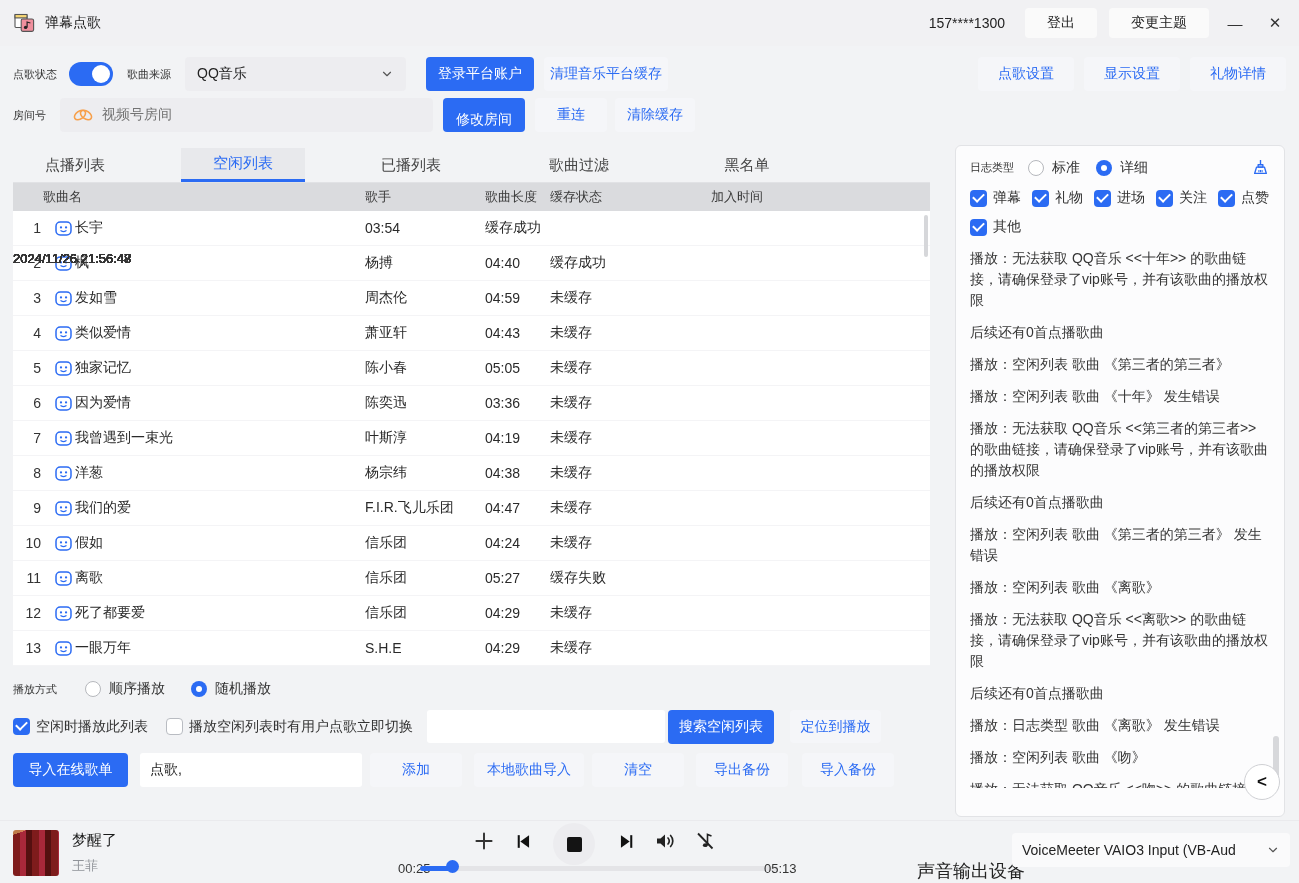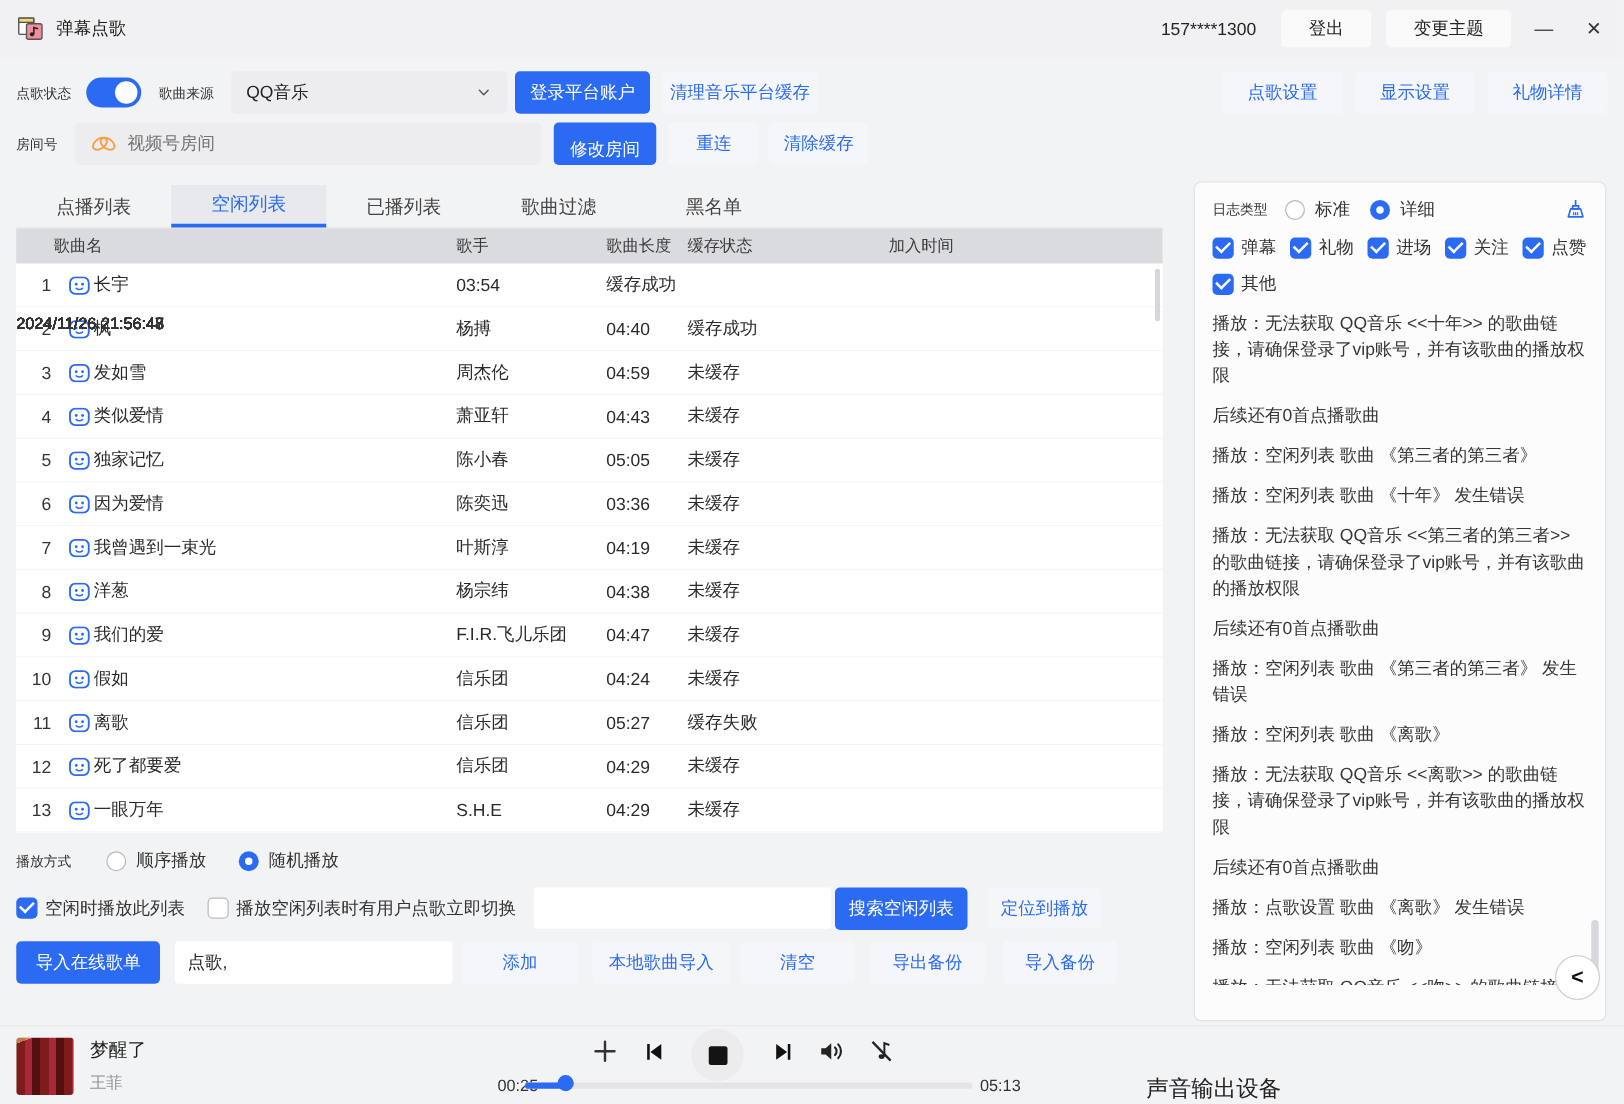--- a/index.html
+++ b/index.html
@@ -34,21 +34,21 @@
   .btn-light{height:34px;background:#f5f6f9;color:#2b6bf3;border:none;border-radius:4px;
              font-size:14px;padding:0 14px;font-family:inherit;cursor:pointer;}
   .room-input{width:373px;height:34px;background:#ededf0;border-radius:4px;display:flex;
               align-items:center;gap:8px;padding:0 12px;box-sizing:border-box;margin-left:14px;}
   .room-input .room-txt{font-size:14px;color:#737373;}
   .settings-group{position:absolute;right:13px;top:57px;display:flex;gap:10px;}
   .settings-group .btn-light{width:96px;padding:0;}
 
   
   .left-panel{position:absolute;left:13px;top:148px;width:917px;}
-  .tab-bar{display:flex;height:34px;border-bottom:1px solid #e1e2e5;}
+  .tab-bar{display:flex;height:34px;border-bottom:1px solid #e1e2e5;gap:44px;}
   .tab{width:124px;display:flex;align-items:center;justify-content:center;font-size:15px;
        color:#444;cursor:pointer;box-sizing:border-box;}
   .tab.active{background:#e8e9ec;color:#2b6bf3;border-bottom:3px solid #2b6bf3;}
   .thead{display:grid;grid-template-columns:42px 20px 290px 120px 65px 147px 1fr;height:28px;
          background:#dadbde;align-items:center;font-size:13px;color:#3a3a3a;}
   .thead .h-name{grid-column:1/4;padding-left:30px;}
   .thead .h-time{padding-left:14px;}
   .tbody{position:relative;background:#fff;}
   .trow{display:grid;grid-template-columns:42px 20px 290px 120px 65px 147px 1fr;height:35px;
         align-items:center;font-size:14px;color:#2a2a2a;background:#fff;border-bottom:1px solid #f4f4f6;
@@ -146,21 +146,21 @@
     <span class="toggle on"></span>
     <span class="lbl" style="margin-left:14px;">歌曲来源</span>
     <div class="select src-select">
       <span class="sel-txt">QQ音乐</span>
       <span style="display:flex;">
         <svg width="14" height="14" viewBox="0 0 24 24">
             <path d="M6 9l6 6 6-6" stroke="#555" stroke-width="2" fill="none" stroke-linecap="round" stroke-linejoin="round"></path>
           </svg>
       </span>
     </div>
-    <button class="btn-primary" style="margin-left:6px;width:108px;padding:0;">登录平台账户</button>
+    <button class="btn-primary" style="margin-left:20px;width:108px;padding:0;">登录平台账户</button>
     <button class="btn-light" style="margin-left:10px;width:124px;padding:0;">清理音乐平台缓存</button>
   </div>
   <div class="settings-group">
     <button class="btn-light">点歌设置</button>
     <button class="btn-light">显示设置</button>
     <button class="btn-light">礼物详情</button>
   </div>
 
   <div class="toolbar2">
     <span class="lbl">房间号</span>
@@ -494,21 +494,21 @@
           <div class="log-entry">播放：无法获取 QQ音乐 &lt;&lt;十年&gt;&gt; 的歌曲链接，请确保登录了vip账号，并有该歌曲的播放权限</div>
           <div class="log-entry">后续还有0首点播歌曲</div>
           <div class="log-entry">播放：空闲列表 歌曲 《第三者的第三者》</div>
           <div class="log-entry">播放：空闲列表 歌曲 《十年》 发生错误</div>
           <div class="log-entry">播放：无法获取 QQ音乐 &lt;&lt;第三者的第三者&gt;&gt; 的歌曲链接，请确保登录了vip账号，并有该歌曲的播放权限</div>
           <div class="log-entry">后续还有0首点播歌曲</div>
           <div class="log-entry">播放：空闲列表 歌曲 《第三者的第三者》 发生错误</div>
           <div class="log-entry">播放：空闲列表 歌曲 《离歌》</div>
           <div class="log-entry">播放：无法获取 QQ音乐 &lt;&lt;离歌&gt;&gt; 的歌曲链接，请确保登录了vip账号，并有该歌曲的播放权限</div>
           <div class="log-entry">后续还有0首点播歌曲</div>
-          <div class="log-entry">播放：点歌设置 歌曲 《离歌》 发生错误</div>
+          <div class="log-entry">播放：日志类型 歌曲 《离歌》 发生错误</div>
           <div class="log-entry">播放：空闲列表 歌曲 《吻》</div>
           <div class="log-entry">播放：无法获取 QQ音乐 &lt;&lt;吻&gt;&gt; 的歌曲链接，请确保登录了vip账号，并有该歌曲的播放权限</div>
         </div>
     </div>
     <span class="log-scroll"></span>
     <span class="collapse-btn">&lt;</span>
   </div>
 
   <div class="player">
     <div class="album"></div>
@@ -548,18 +548,26 @@
         <ellipse cx="12.3" cy="16.2" rx="2.4" ry="1.9" fill="#222" stroke="none"></ellipse>
         <path d="M5 4.5L19.5 19.5" stroke-width="1.8"></path>
       </svg>
     </span>
 
     <span class="time" style="left:398px;">00:25</span>
     <div class="track">
         <div class="track-fill"></div>
       </div>
     <span class="thumb"></span>
-    <span class="time" style="left:784px;">05:13</span>
+    <span class="time" style="left:764px;">05:13</span>
 
     <span class="out-label">声音输出设备</span>
+    <div class="select out-select">
+      <span class="sel-txt" style="overflow:hidden;white-space:nowrap;">VoiceMeeter VAIO3 Input (VB-Aud</span>
+      <span style="display:flex;">
+        <svg width="14" height="14" viewBox="0 0 24 24">
+            <path d="M6 9l6 6 6-6" stroke="#555" stroke-width="2" fill="none" stroke-linecap="round" stroke-linejoin="round"></path>
+          </svg>
+      </span>
+    </div>
   </div>
 
 </div>
 
 </body></html>

